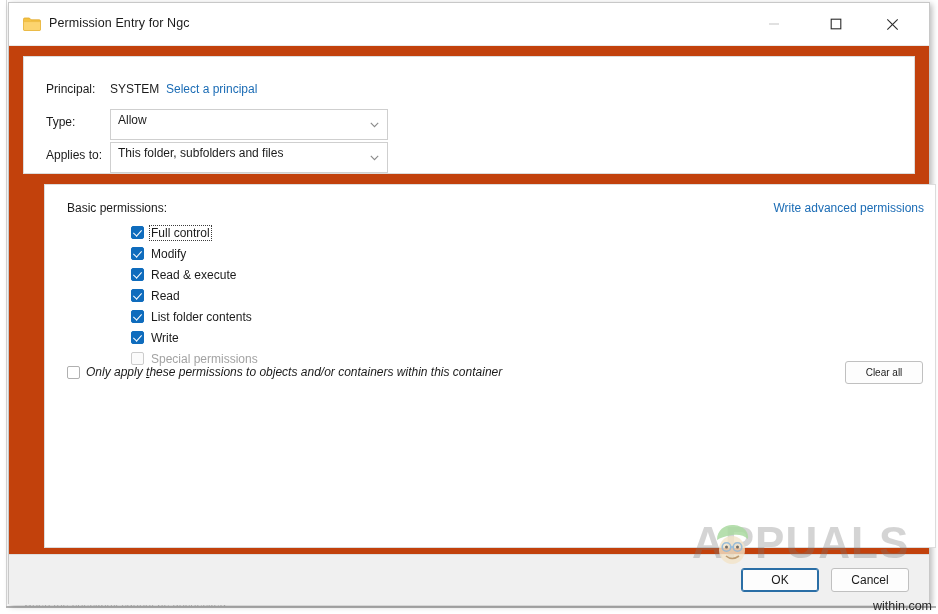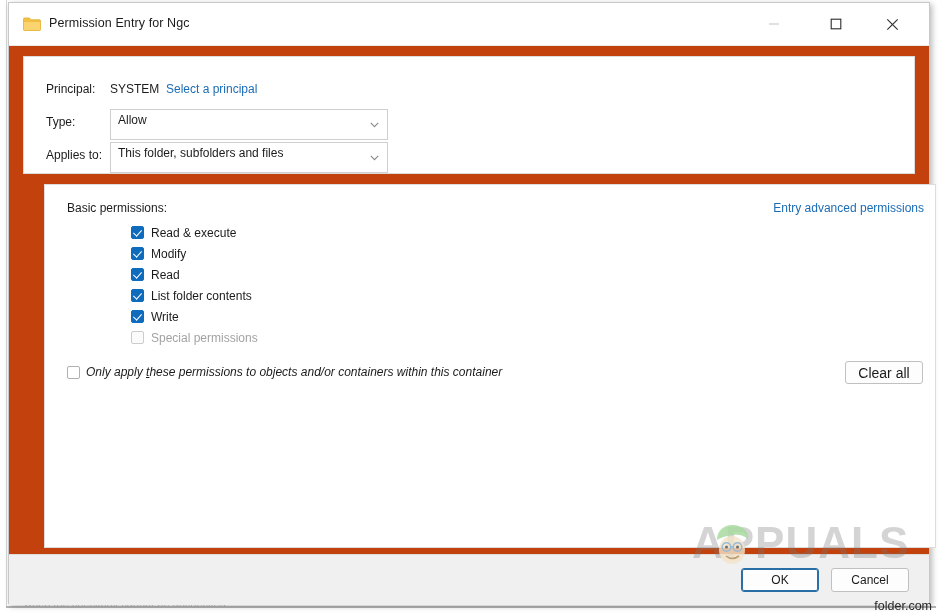--- a/index.html
+++ b/index.html
@@ -268,21 +268,21 @@
   #btn-clear-all {
     position: absolute;
     right: 12px;
     top: 176px;
     width: 78px;
     height: 23px;
     background: #fdfdfd;
     border: 1px solid #c0c0c0;
     border-radius: 3px;
     font-family: "Liberation Sans", sans-serif;
-    font-size: 14px;
+    font-size: 10px;
     color: #1b1b1b;
     cursor: pointer;
     padding: 0;
   }
 
   
   #dlg-footer {
     position: relative;
     height: 50px;
     background: #f0f0f0;
@@ -406,30 +406,34 @@
         <span class="combo-chev">
           <svg width="9" height="6" viewBox="0 0 9 6">
             <polyline points="0.8,0.8 4.5,4.6 8.2,0.8" fill="none" stroke="#8a8a8a" stroke-width="1.1"></polyline>
           </svg>
         </span>
       </div>
     </div>
 
     <div class="panel" id="panel-perms">
       <span id="lbl-basic-permissions">Basic permissions:</span>
-      <a id="link-advanced" href="#">Entry advanced permissions</a>
+      <a id="link-advanced" href="#">Write advanced permissions</a>
 
       <div id="perm-list">
+          <div class="perm-row focused">
+            <span class="cb checked"></span>
+            <span class="perm-label">Full control</span>
+          </div>
+          <div class="perm-row">
+            <span class="cb checked"></span>
+            <span class="perm-label">Modify</span>
+          </div>
           <div class="perm-row">
             <span class="cb checked"></span>
             <span class="perm-label">Read &amp; execute</span>
-          </div>
-          <div class="perm-row">
-            <span class="cb checked"></span>
-            <span class="perm-label">Modify</span>
           </div>
           <div class="perm-row">
             <span class="cb checked"></span>
             <span class="perm-label">Read</span>
           </div>
           <div class="perm-row">
             <span class="cb checked"></span>
             <span class="perm-label">List folder contents</span>
           </div>
           <div class="perm-row">
@@ -464,13 +468,13 @@
     <ellipse cx="22" cy="28" rx="13" ry="14" fill="#f3e3c8" opacity="0.8"></ellipse>
     <circle cx="16.5" cy="25" r="4.3" fill="none" stroke="#8fb8d8" stroke-width="1.6" opacity="0.9"></circle>
     <circle cx="27.5" cy="25" r="4.3" fill="none" stroke="#8fb8d8" stroke-width="1.6" opacity="0.9"></circle>
     <line x1="20.8" y1="25" x2="23.2" y2="25" stroke="#8fb8d8" stroke-width="1.4" opacity="0.9"></line>
     <circle cx="16.5" cy="25" r="1.5" fill="#444" opacity="0.75"></circle>
     <circle cx="27.5" cy="25" r="1.5" fill="#444" opacity="0.75"></circle>
     <path d="M16 34 Q22 39, 29 34" fill="none" stroke="#b08a5a" stroke-width="1.6" opacity="0.8"></path>
   </svg>
 </div>
 
-<div id="wsxdn-watermark">folder.com</div>
+<div id="wsxdn-watermark">within.com</div>
 
 </body></html>

